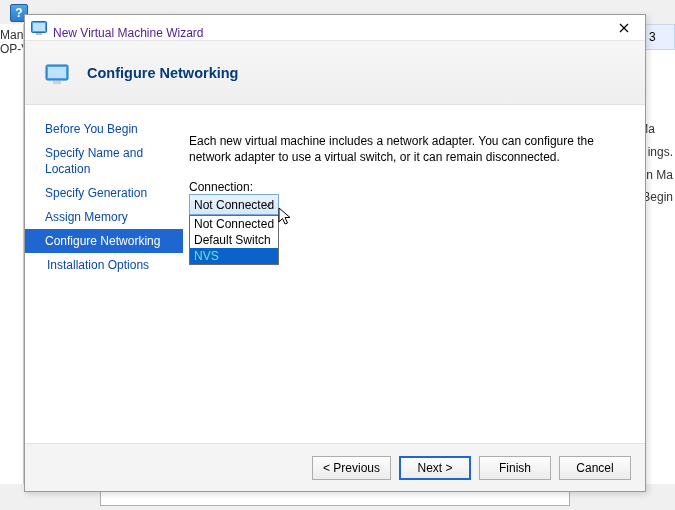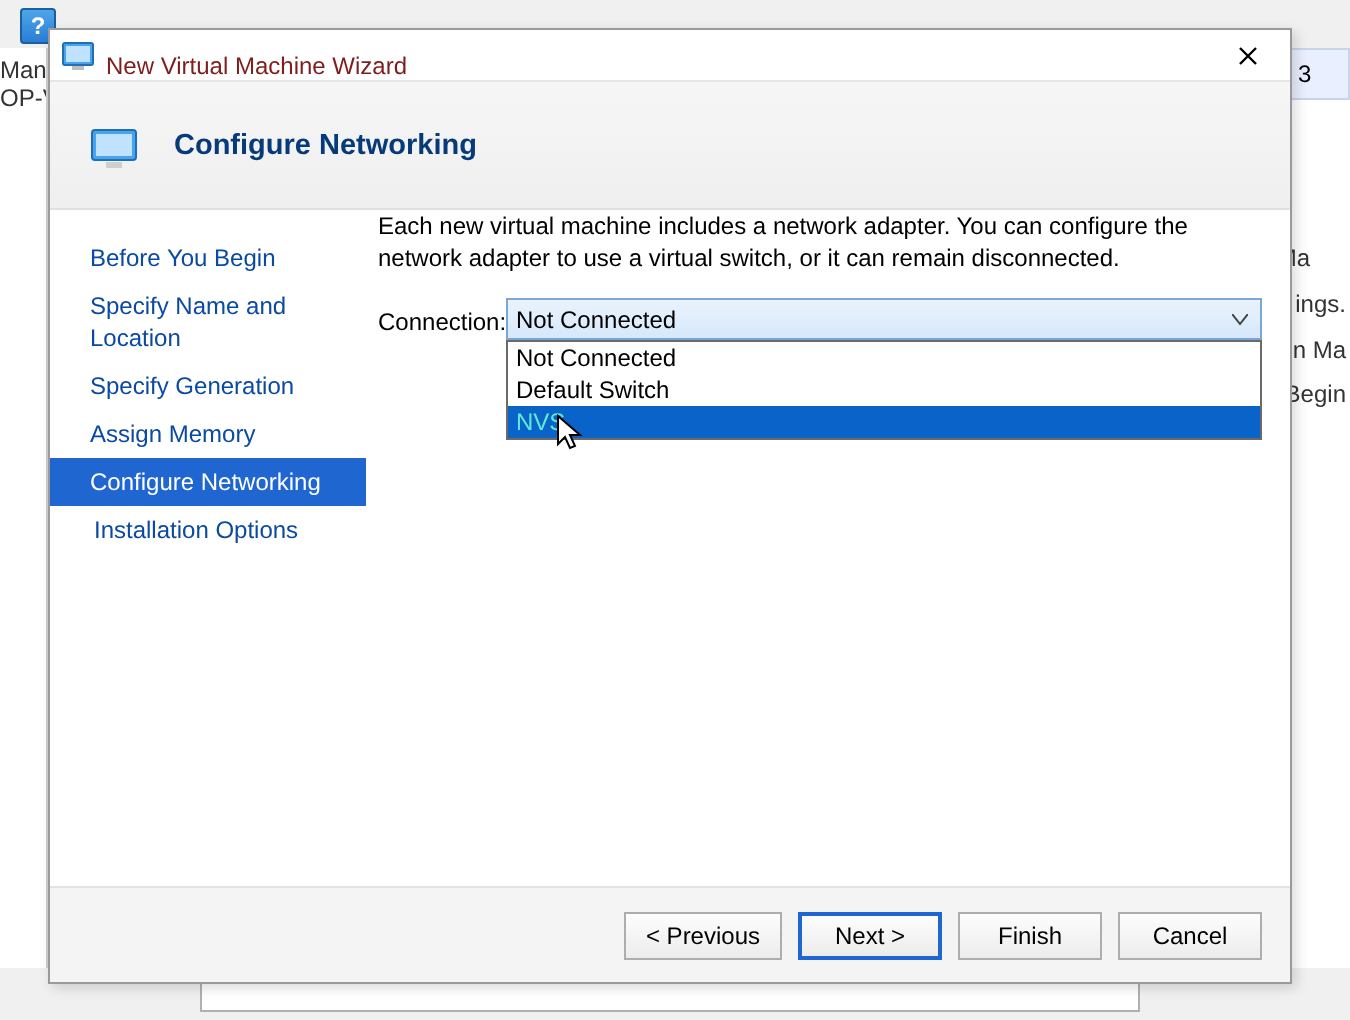--- a/index.html
+++ b/index.html
@@ -88,21 +88,21 @@
     padding: 0 4px 0 6px;
     border-bottom: 1px solid #e5e5e5;
     background: #fff;
   }
   .titlebar .app-icon {
     width: 16px; height: 16px;
     margin-right: 6px;
     position: relative;
   }
   .titlebar .app-icon svg { width:16px; height:16px; display:block; }
-  .titlebar .title-text { flex: 1; color: #7f1d1d; margin-top: 10px; }
+  .titlebar .title-text { flex: 1; color: #4c1d95; margin-top: 10px; }
   .titlebar .close-btn {
     width: 34px; height: 22px;
     display: flex; align-items: center; justify-content: center;
     color: #000;
   }
 
   .header-band {
     height: 64px;
     background: linear-gradient(#f6f6f6,#efefef);
     display: flex;
@@ -141,31 +141,32 @@
     line-height: 16px;
   }
   .nav-item.indent { padding-left: 22px; }
   .nav-item.selected {
     background: #1f66d0;
     color: #fff;
   }
 
   .content {
     flex: 1;
-    padding: 0 14px 0 6px;
+    padding: 28px 14px 0 6px;
     position: relative;
   }
   .desc-text {
     color: #000;
     line-height: 16px;
     margin-bottom: 12px;
   }
   .conn-row {
     display: flex;
-    align-items: center;
+    align-items: flex-start;
+    flex-direction: column;
   }
   .conn-label {
     width: 64px;
     padding-top: 3px;
   }
   .combo-wrap {
     flex: 1;
     position: relative;
   }
   .combo {

